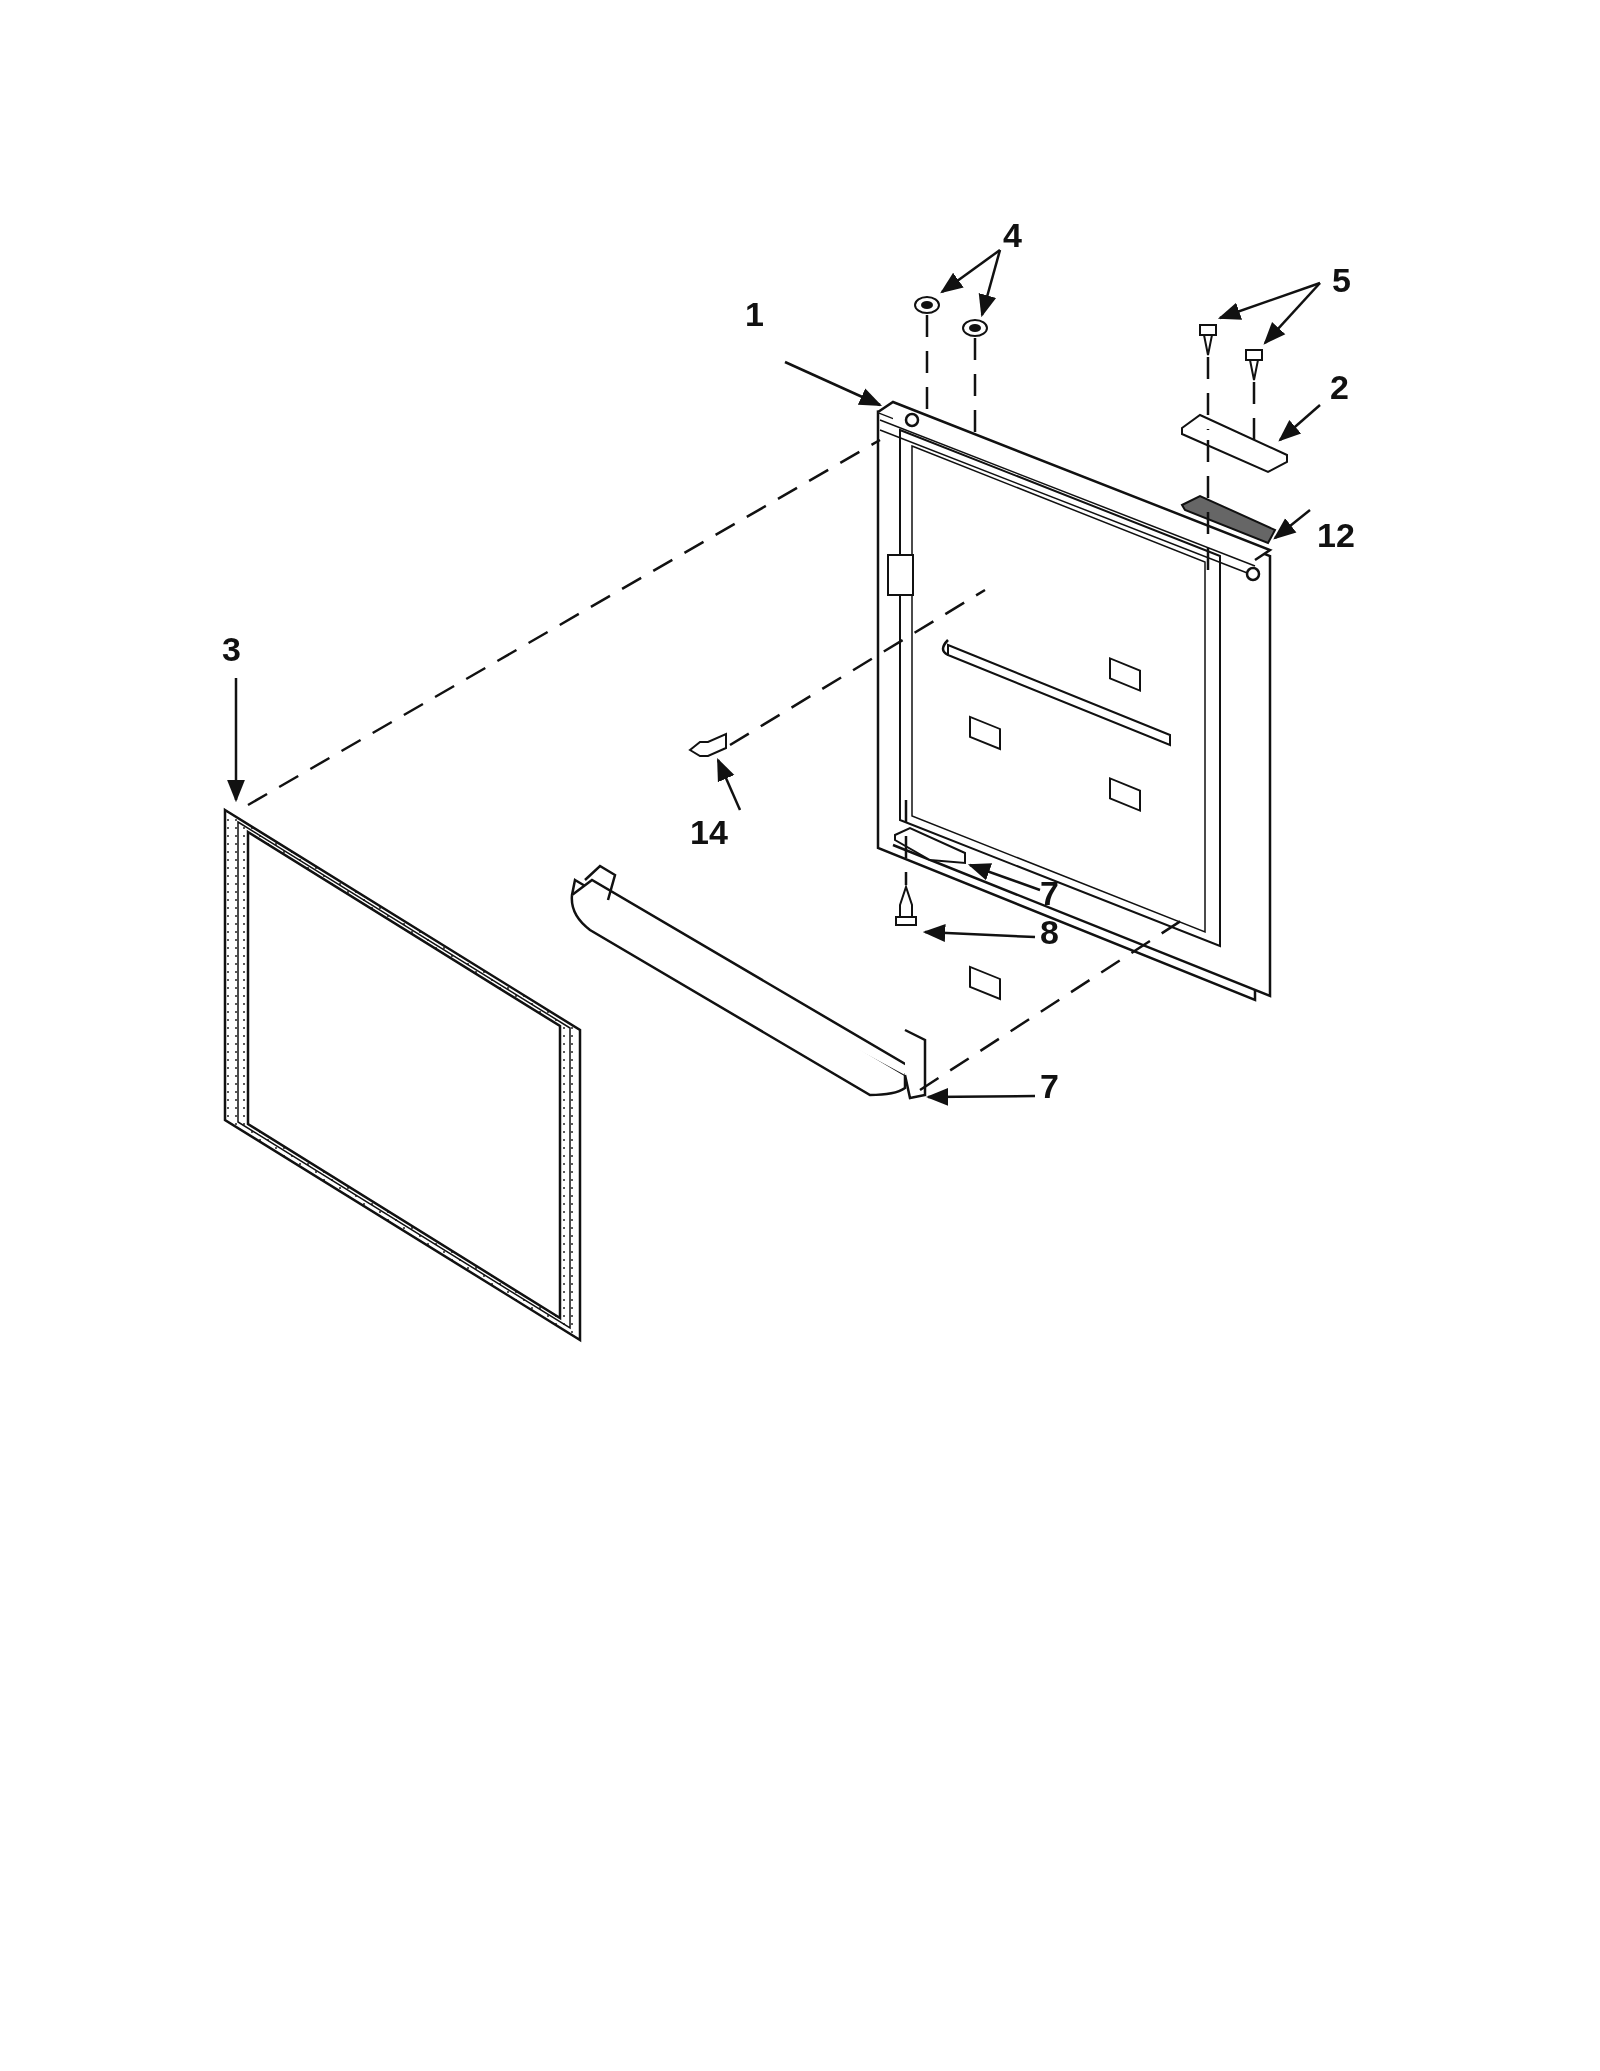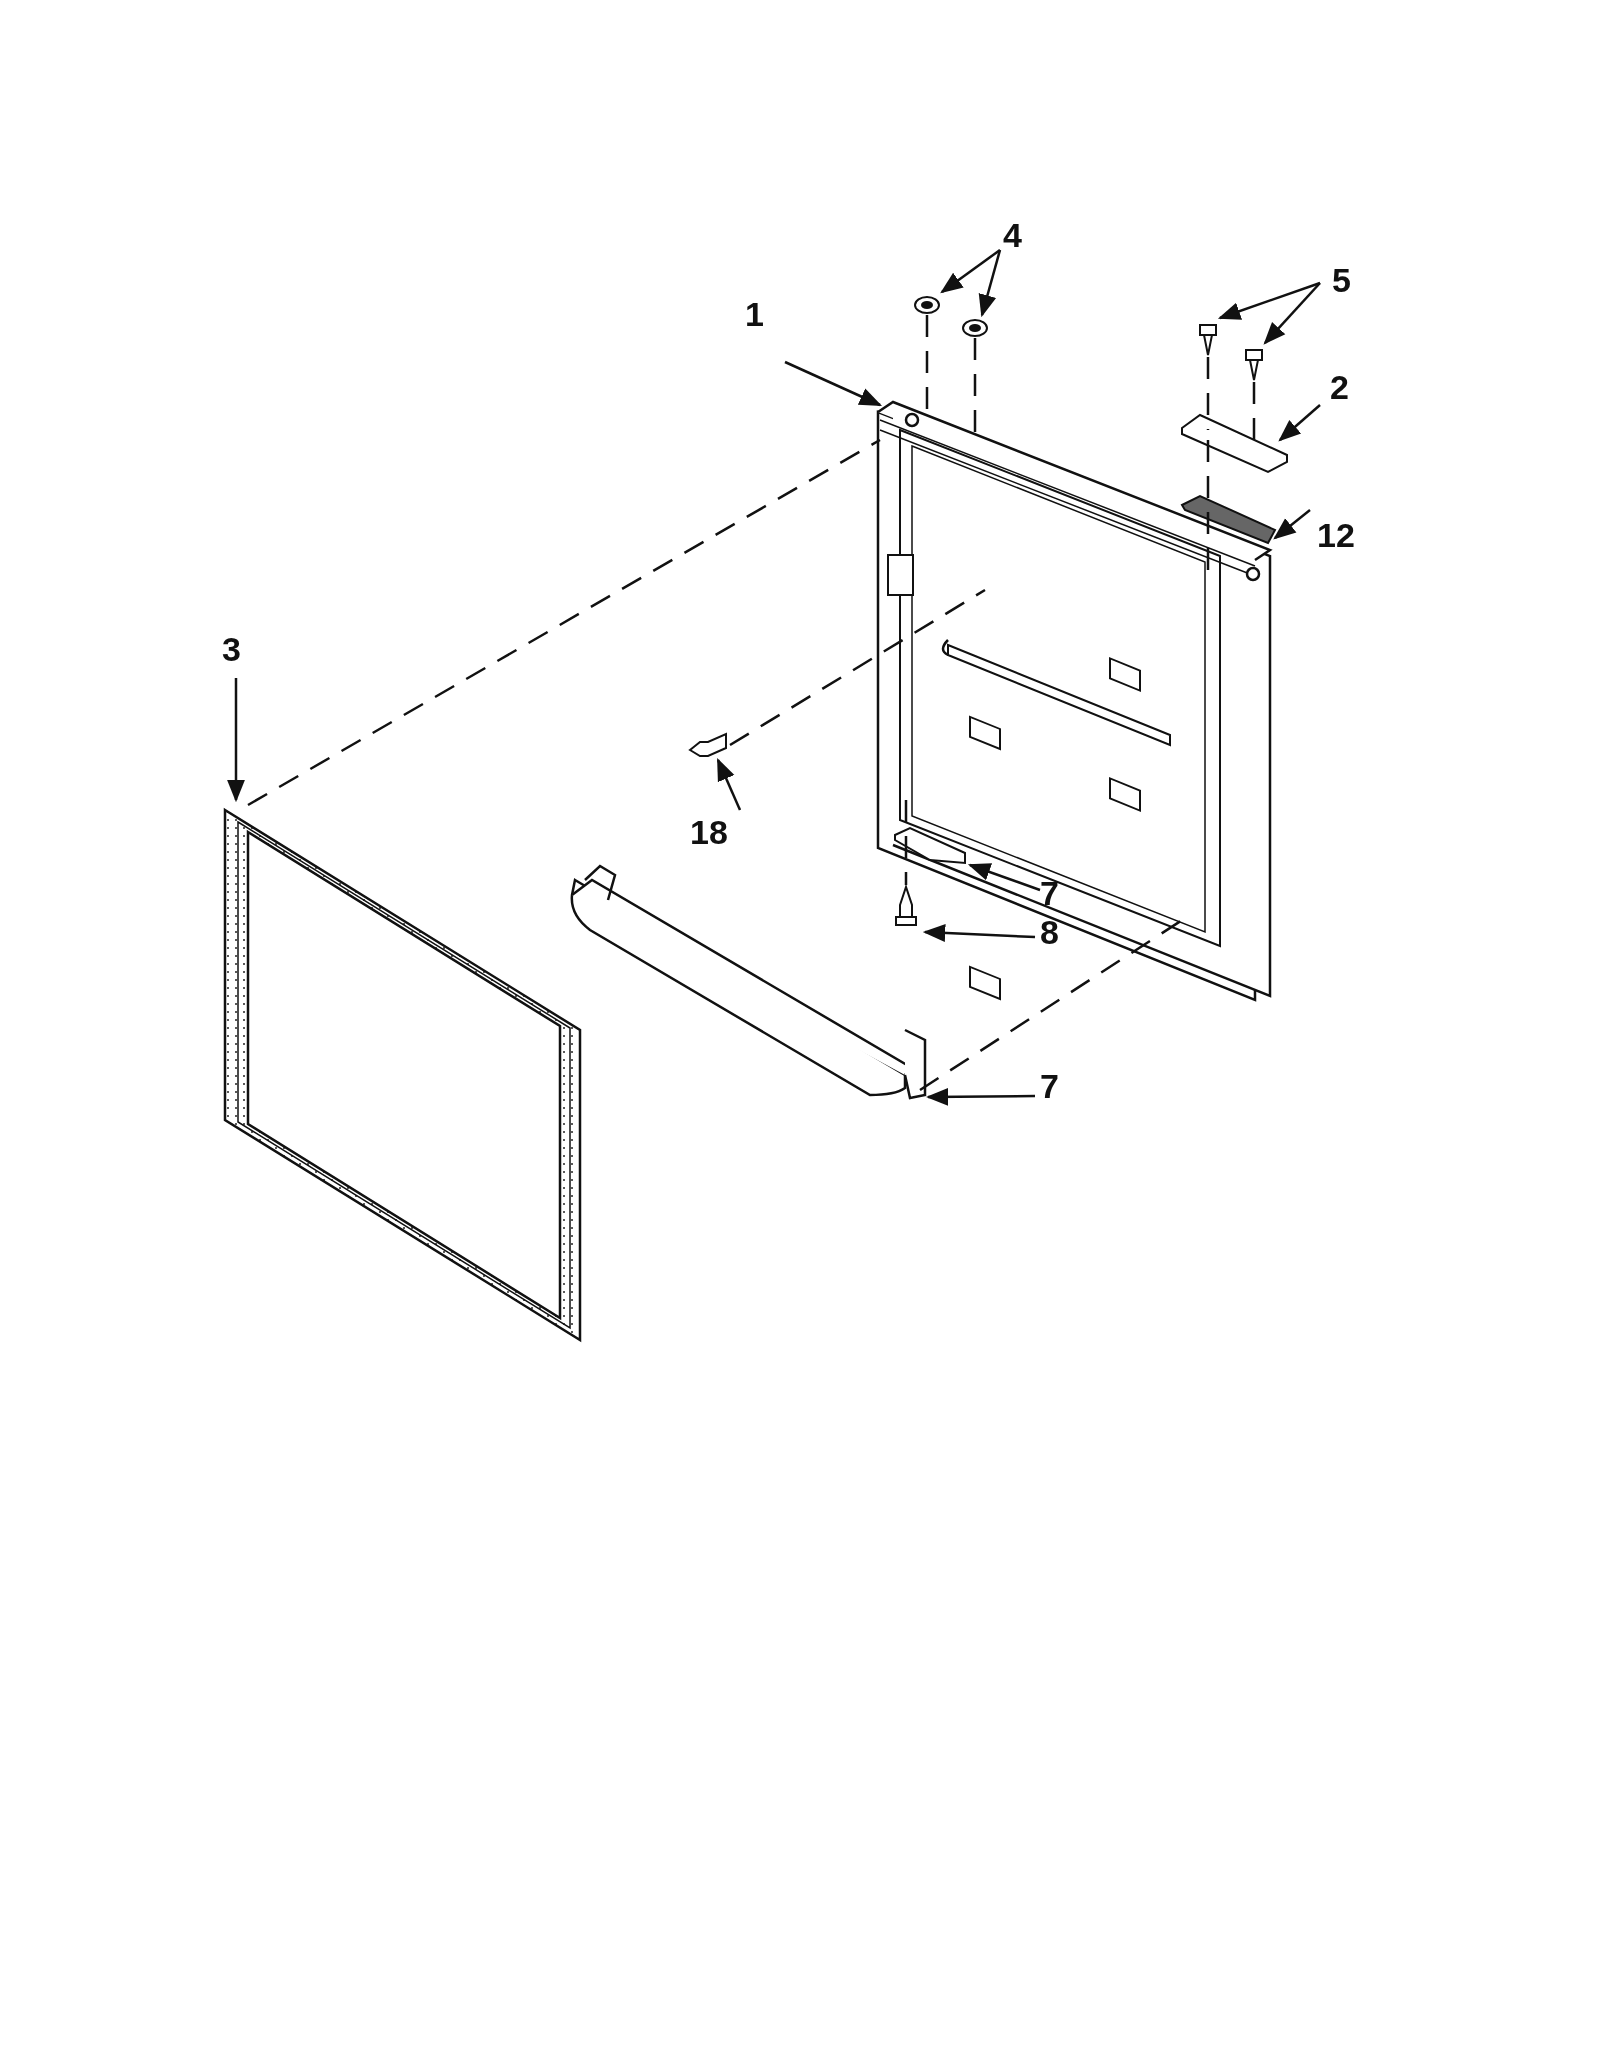--- a/index.html
+++ b/index.html
@@ -97,15 +97,15 @@
   </g>
 </svg>
 
 <div class="callout" style="left:745px;top:297px;">1</div>
 <div class="callout" style="left:1330px;top:370px;">2</div>
 <div class="callout" style="left:222px;top:632px;">3</div>
 <div class="callout" style="left:1003px;top:218px;">4</div>
 <div class="callout" style="left:1332px;top:263px;">5</div>
 <div class="callout" style="left:1040px;top:876px;">7</div>
 <div class="callout" style="left:1040px;top:915px;">8</div>
-<div class="callout" style="left:690px;top:815px;">18</div>
+<div class="callout" style="left:690px;top:815px;">14</div>
 <div class="callout" style="left:1040px;top:1069px;">7</div>
 <div class="callout" style="left:1317px;top:478px;margin-top:40px;">12</div>
 
 </body></html>

